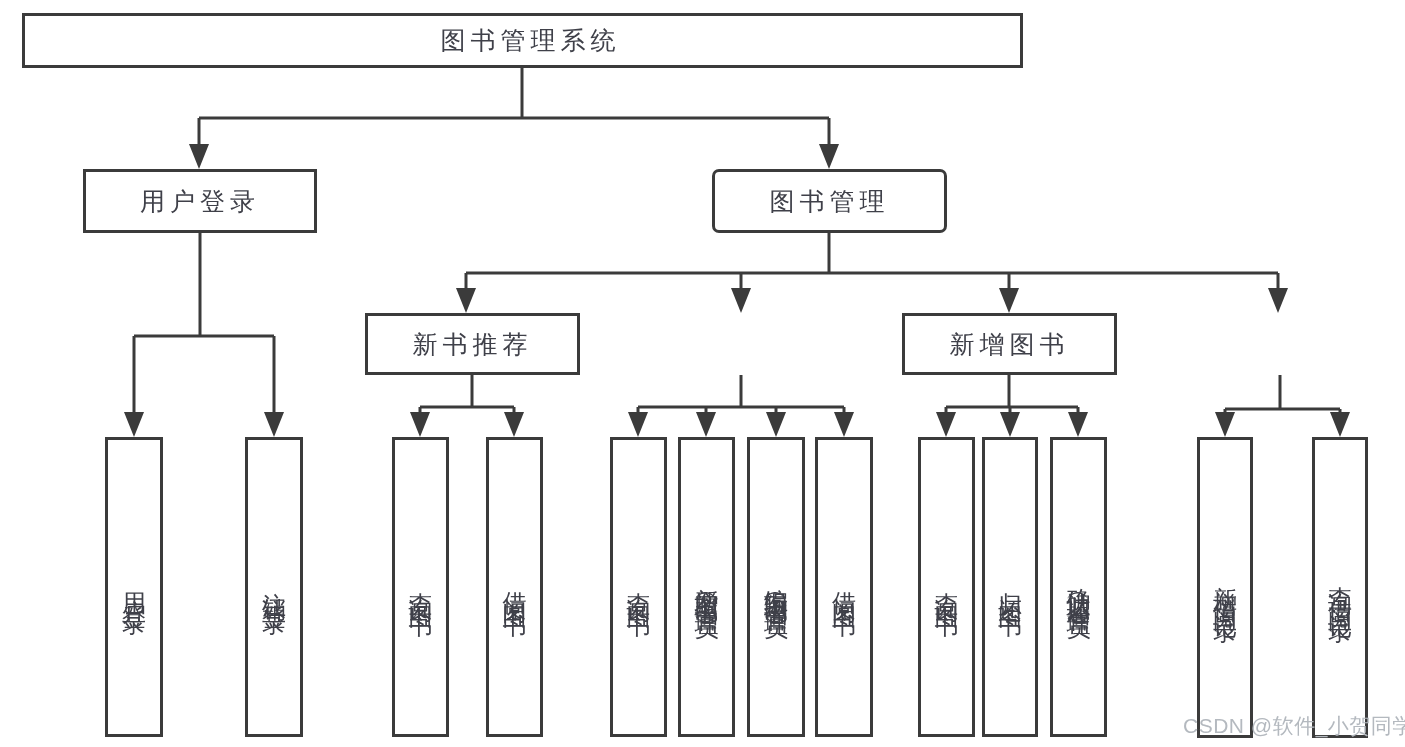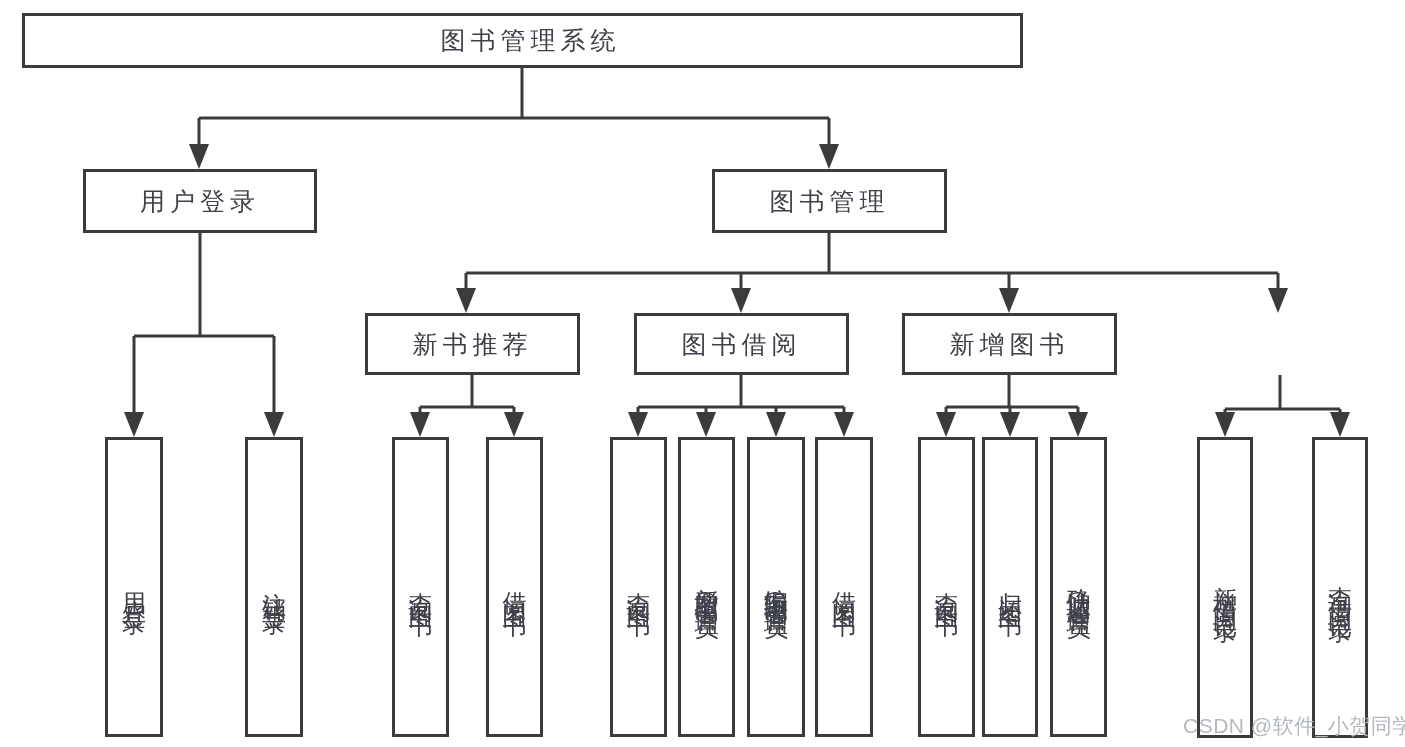--- a/index.html
+++ b/index.html
@@ -120,24 +120,23 @@
       <polygon points="1068,412 1088,412 1078,437"></polygon>
 
       <polygon points="1215,412 1235,412 1225,437"></polygon>
       <polygon points="1330,412 1350,412 1340,437"></polygon>
     </g>
   </svg>
 
   <div class="node" style="left:22px;top:13px;width:1001px;height:55px;padding-left:16px;">图书管理系统</div>
 
   <div class="node" style="left:83px;top:169px;width:234px;height:64px;">用户登录</div>
-  <div class="node" style="left:712px;top:169px;width:235px;height:64px;">图书管理</div>
+  <div class="node" style="left:712px;top:169px;width:235px;height:64px;border-radius:7px;">图书管理</div>
 
   <div class="node" style="left:365px;top:313px;width:215px;height:62px;">新书推荐</div>
-  <div class="node" style="left:634px;top:313px;width:215px;height:62px;">图书借阅</div>
   <div class="node" style="left:902px;top:313px;width:215px;height:62px;">新增图书</div>
 
   <div class="vnode" style="left:105px;top:437px;width:58px;height:300px;">用户登录</div>
   <div class="vnode" style="left:245px;top:437px;width:58px;height:300px;">注销登录</div>
 
   <div class="vnode" style="left:392px;top:437px;width:57px;height:300px;">查询图书</div>
   <div class="vnode" style="left:486px;top:437px;width:57px;height:300px;">借阅图书</div>
 
   <div class="vnode" style="left:610px;top:437px;width:57px;height:300px;">查询图书</div>
   <div class="vnode" style="left:678px;top:437px;width:57px;height:300px;letter-spacing:4px;">新增图书（管理员）</div>

